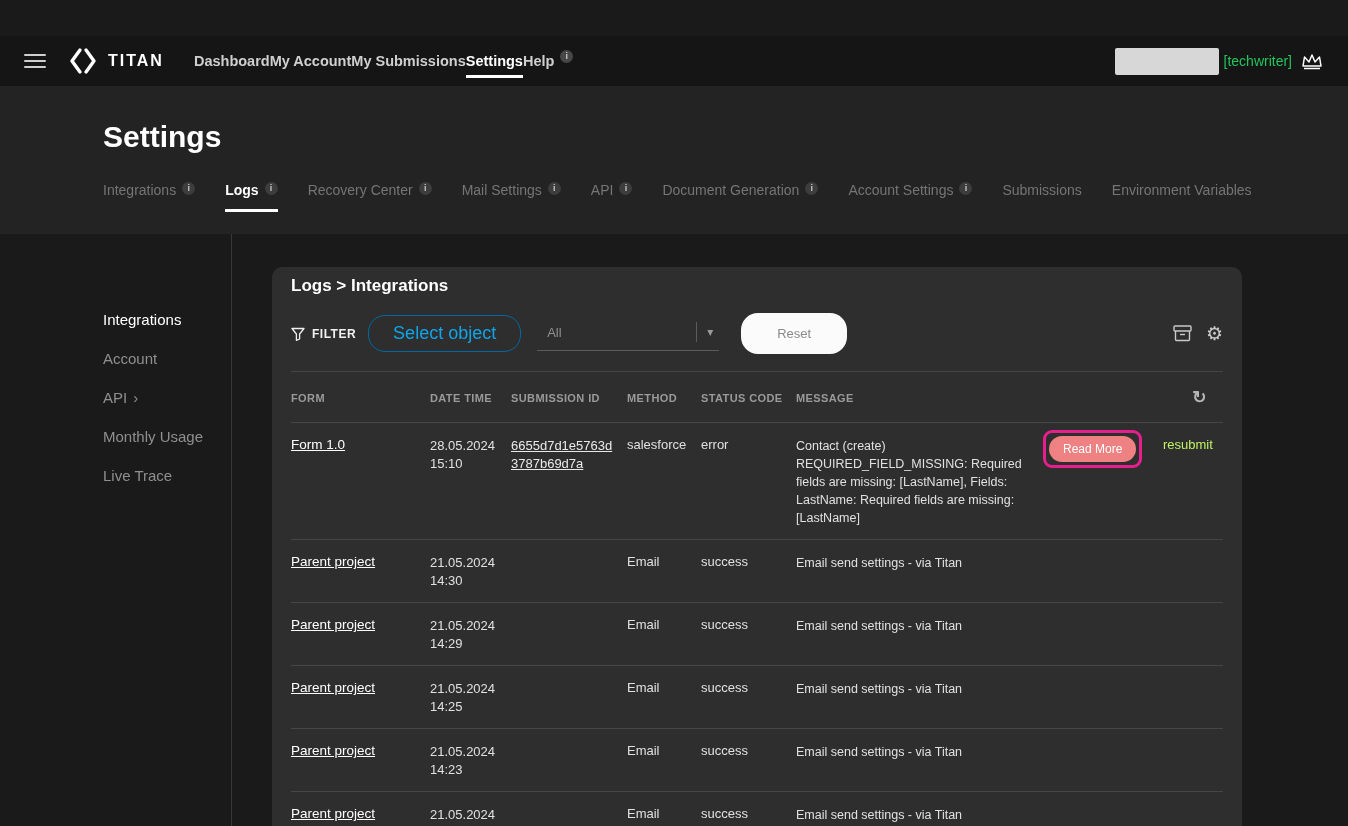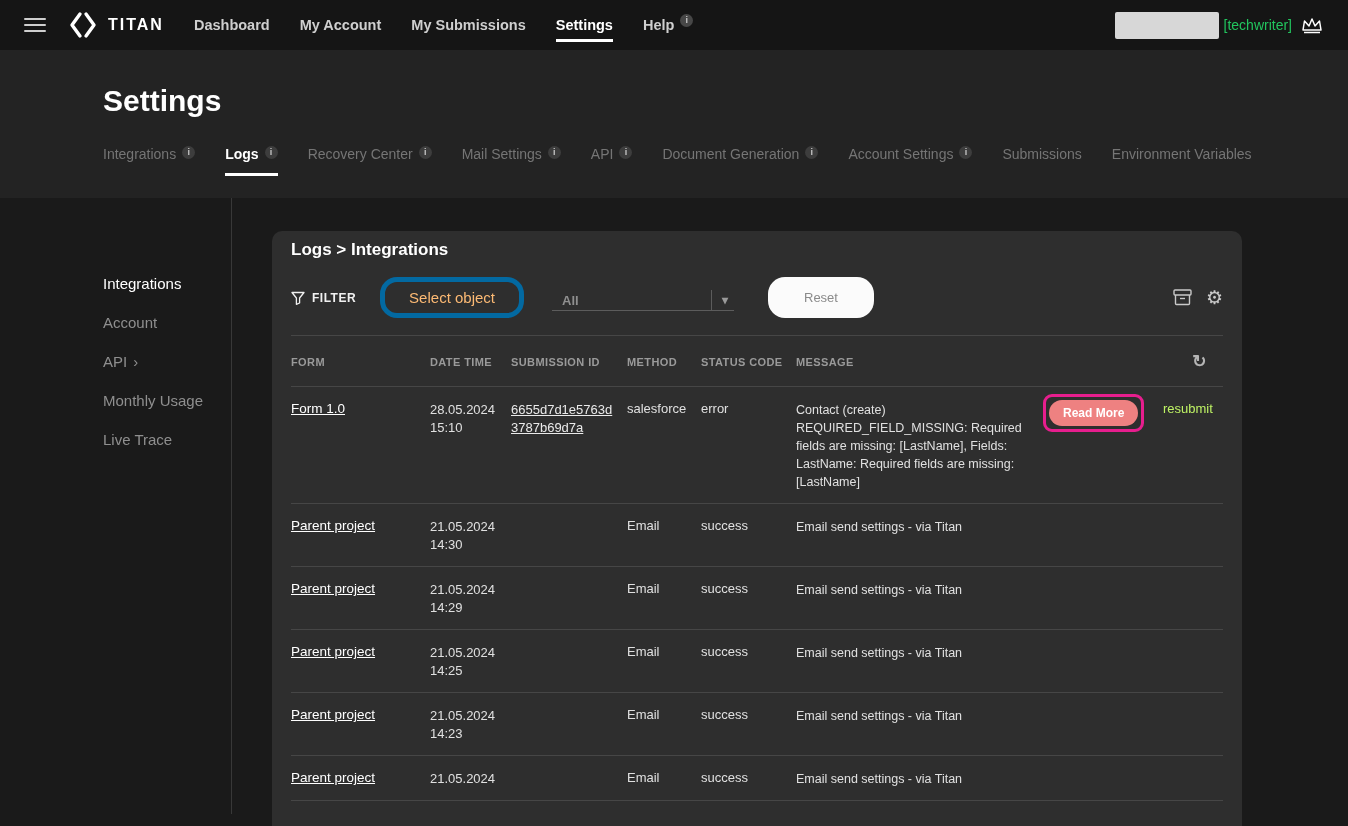--- a/index.html
+++ b/index.html
@@ -9,26 +9,27 @@
     font-family:"Liberation Sans", sans-serif;
     color:#e8e8e8;
   }
   a { color:inherit; }
 
   
   .topnav {
     height:50px; background:#151515;
     display:flex; align-items:center;
     padding:0 24px 0 24px;
+    margin-top:36px;
   }
   .hamburger { width:22px; display:flex; flex-direction:column; gap:4px; cursor:pointer; margin-right:22px; }
   .hamburger span { height:2px; background:#cfcfcf; border-radius:1px; }
   .logo { display:flex; align-items:center; margin-right:10px; }
   .brand { font-size:16px; font-weight:bold; letter-spacing:2px; color:#fff; margin-right:30px; }
-  .navitems { display:flex; align-items:center; gap:30px; height:100%; }
+  .navitems { display:flex; align-items:center; height:100%; }
   .nav-item { font-size:14.5px; font-weight:bold; color:#cfcfcf; height:100%; display:flex; align-items:center; cursor:pointer; position:relative; }
   .nav-item.active { color:#fff; }
   .nav-item.active::after { content:""; position:absolute; left:0; right:0; bottom:8px; height:3px; background:#fff; }
   .badge {
     display:inline-flex; width:13px; height:13px; border-radius:50%;
     background:#474747; color:#c6c6c6; font-size:9px; font-weight:bold;
     align-items:center; justify-content:center; margin-left:6px;
     position:relative; top:-5px;
   }
   .nav-right { margin-left:auto; display:flex; align-items:center; }
@@ -52,31 +53,31 @@
   .side-item.active { color:#fff; }
   .side-chevron { margin-left:6px; font-size:15px; color:#8f8f8f; }
 
   
   .panel {
     margin:33px 0 0 40px; width:970px; height:640px;
     background:#2e2e2e; border-radius:10px; padding:0 19px;
   }
   .crumb { padding-top:9px; font-size:17px; font-weight:bold; color:#fff; }
 
-  .filterbar { margin-top:17px; display:flex; align-items:center; gap:24px; padding-bottom:17px; border-bottom:1px solid #464646; }
+  .filterbar { margin-top:17px; display:flex; align-items:center; gap:12px; padding-bottom:17px; border-bottom:1px solid #464646; }
   .filter-label { display:flex; align-items:center; gap:7px; font-size:12px; font-weight:bold; letter-spacing:.5px; color:#f0f0f0; }
   .pill-outline {
-    background:transparent; border:5px solid #0369a1; color:#fdba74;
-    font-size:15px; padding:7px 24px; border-radius:17px; cursor:pointer;
+    background:transparent; border:1px solid #0369a1; color:#0ea5e9;
+    font-size:18px; padding:7px 24px; border-radius:17px; cursor:pointer;
     font-family:"Liberation Sans", sans-serif;
   }
   .dropdown {
     width:182px; display:flex; align-items:center;
-    border-bottom:1px solid #5c5c5c; padding:6px 6px 0 10px;
-    color:#8f8f8f; font-size:13px; cursor:pointer; margin-left:4px;font-weight:bold;
+    border-bottom:1px solid #5c5c5c; padding:6px 6px 8px 10px;
+    color:#8f8f8f; font-size:13px; cursor:pointer; margin-left:4px;
   }
   .dropdown .value { flex:1; }
   .dropdown .vline { width:1px; height:20px; background:#5c5c5c; margin-right:10px; }
   .dropdown .chev { font-size:12px; color:#9a9a9a; }
   .pill-solid {
     background:#fbfbfb; border:none; color:#8a8a8a;
     font-size:13px; padding:13px 36px; border-radius:17px; cursor:pointer; margin-left:10px;
     font-family:"Liberation Sans", sans-serif;
   }
   .panel-icons { margin-left:auto; display:flex; align-items:center; gap:14px; }
@@ -90,21 +91,21 @@
   .refresh { font-size:17px; color:#b5b5b5; cursor:pointer; display:inline-block; }
 
   .trow { padding:14px 0 12px 0; border-bottom:1px solid #464646; align-items:start; }
   .cell { font-size:13px; color:#e0e0e0; padding-right:10px; }
   .rowlink { font-weight:normal; font-size:13.5px; color:#fff; text-decoration:underline; cursor:pointer; }
   .sublink { font-size:13px; color:#eaeaea; text-decoration:underline; word-break:break-all; display:inline-block; max-width:106px; line-height:18px; cursor:pointer; }
   .datetime span { display:block; line-height:18px; }
   .message { font-size:12.5px; line-height:18px; white-space:pre-line; padding-right:16px; }
   .annotation { display:inline-block; border:3px solid #e71e8e; border-radius:9px; padding:3px; margin-top:-7px; }
   .readmore {
-    background:#ee8181; border:none; color:#fff; font-weight:bold; font-size:12px;
+    background:#ee8181; border:none; color:#fff; font-weight:normal; font-size:12px;
     padding:6px 14px; border-radius:14px; cursor:pointer;
     font-family:"Liberation Sans", sans-serif; white-space:nowrap;
   }
   .resubmit { font-size:13px; color:#bef264; cursor:pointer; }
   svg { display:block; }
 </style>
 </head>
 <body>
 
 <div class="topnav">

